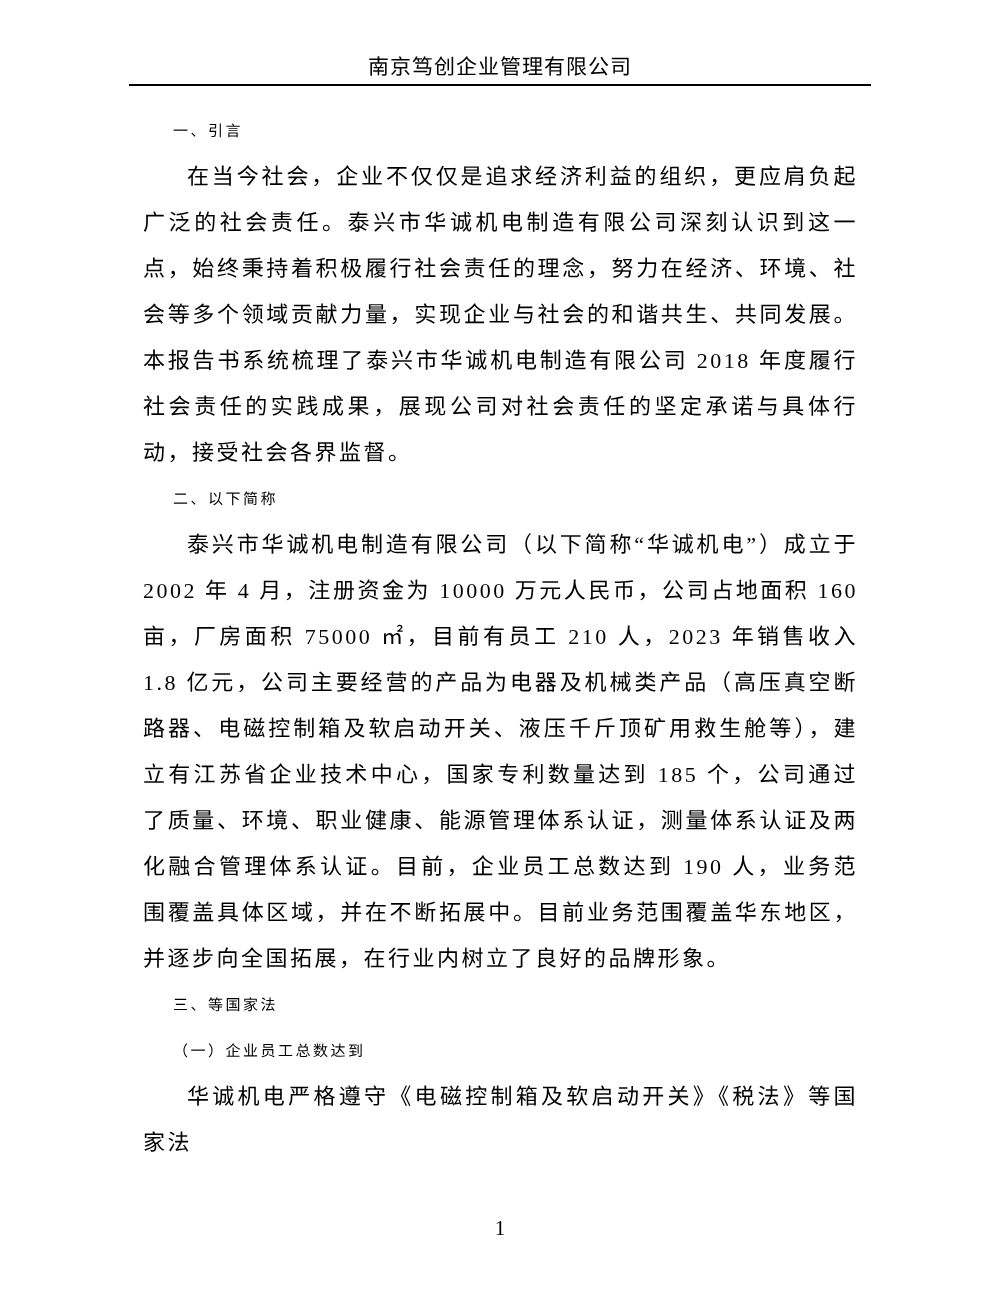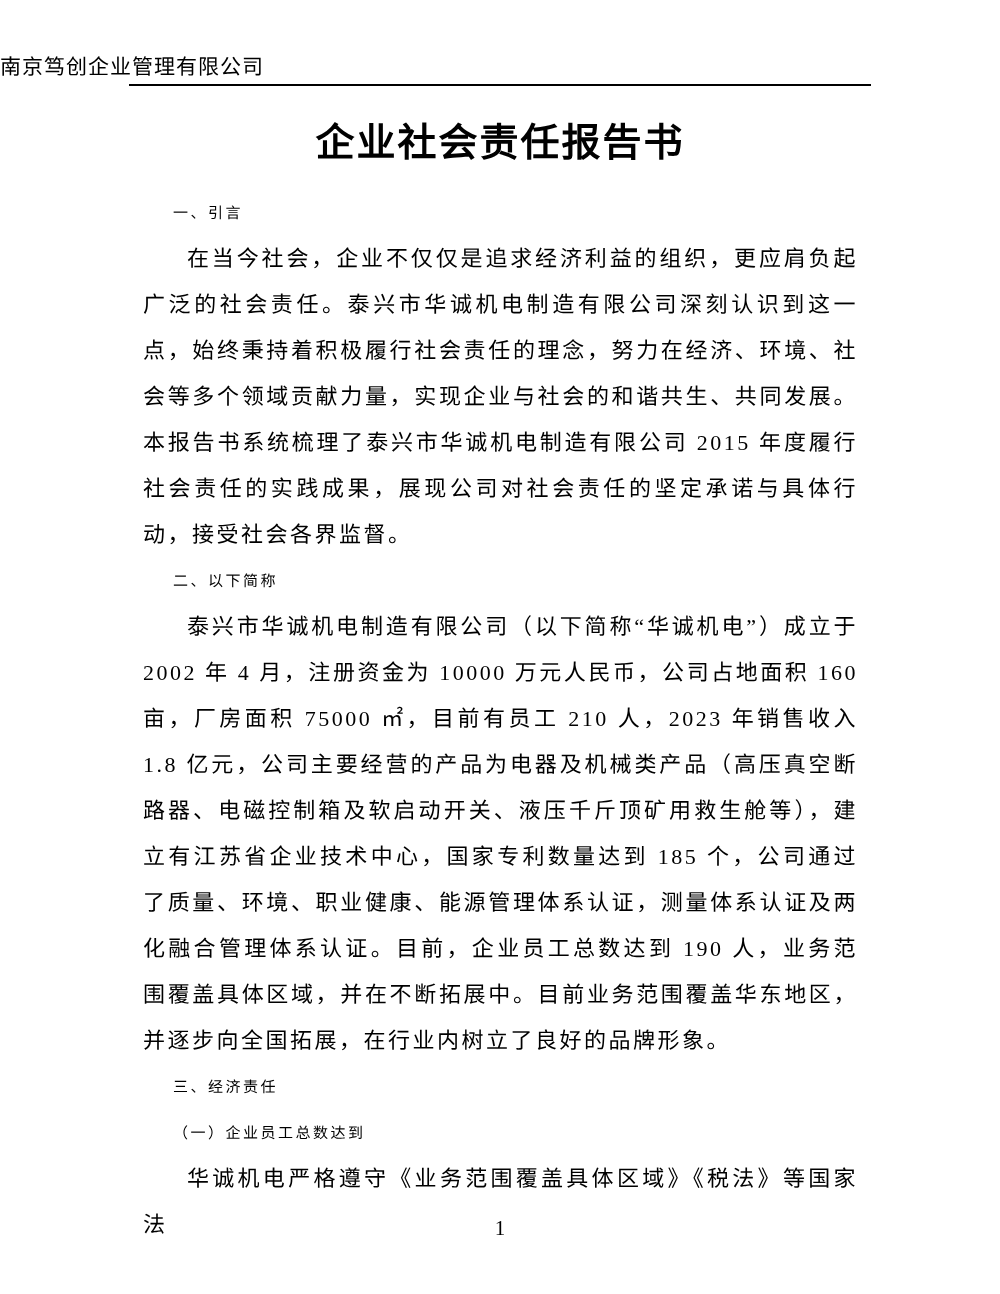--- a/index.html
+++ b/index.html
@@ -9,20 +9,21 @@
     width: 1000px;
     height: 1294px;
     margin: 0 auto;
     background: #ffffff;
     color: #000000;
     font-family: "Liberation Serif", "DejaVu Serif", serif;
     overflow: hidden;
   }
   .doc-header {
     padding-top: 54px;
+    text-align: center;
   }
   .doc-header-text {
     font-size: 21px;
     line-height: 26px;
     letter-spacing: 1px;
   }
   .doc-header-rule {
     width: 742px;
     margin: 4px auto 0 auto;
     border-top: 2.5px solid #000000;
@@ -68,32 +69,31 @@
 </head>
 <body>
 
 <div class="page">
 
   <div class="doc-header">
     <div class="doc-header-text">南京笃创企业管理有限公司</div>
     <div class="doc-header-rule"></div>
   </div>
 
-  <h1 class="doc-title">企业社会责任报告书</h1>
 
   <div class="doc-body">
 
     <h2 class="section-heading">一、引言</h2>
-    <p class="doc-paragraph">在当今社会，企业不仅仅是追求经济利益的组织，更应肩负起广泛的社会责任。泰兴市华诚机电制造有限公司深刻认识到这一点，始终秉持着积极履行社会责任的理念，努力在经济、环境、社会等多个领域贡献力量，实现企业与社会的和谐共生、共同发展。本报告书系统梳理了泰兴市华诚机电制造有限公司 2015 年度履行社会责任的实践成果，展现公司对社会责任的坚定承诺与具体行动，接受社会各界监督。</p>
+    <p class="doc-paragraph">在当今社会，企业不仅仅是追求经济利益的组织，更应肩负起广泛的社会责任。泰兴市华诚机电制造有限公司深刻认识到这一点，始终秉持着积极履行社会责任的理念，努力在经济、环境、社会等多个领域贡献力量，实现企业与社会的和谐共生、共同发展。本报告书系统梳理了泰兴市华诚机电制造有限公司 2018 年度履行社会责任的实践成果，展现公司对社会责任的坚定承诺与具体行动，接受社会各界监督。</p>
 
     <h2 class="section-heading">二、以下简称</h2>
     <p class="doc-paragraph">泰兴市华诚机电制造有限公司（以下简称“华诚机电”）成立于 2002 年 4 月，注册资金为 10000 万元人民币，公司占地面积 160 亩，厂房面积 75000 ㎡，目前有员工 210 人，2023 年销售收入 1.8 亿元，公司主要经营的产品为电器及机械类产品（高压真空断路器、电磁控制箱及软启动开关、液压千斤顶矿用救生舱等），建立有江苏省企业技术中心，国家专利数量达到 185 个，公司通过了质量、环境、职业健康、能源管理体系认证，测量体系认证及两化融合管理体系认证。目前，企业员工总数达到 190 人，业务范围覆盖具体区域，并在不断拓展中。目前业务范围覆盖华东地区，并逐步向全国拓展，在行业内树立了良好的品牌形象。</p>
 
-    <h2 class="section-heading">三、经济责任</h2>
+    <h2 class="section-heading">三、等国家法</h2>
 
     <h3 class="subsection-heading">（一）企业员工总数达到</h3>
-    <p class="doc-paragraph">华诚机电严格遵守《业务范围覆盖具体区域》《税法》等国家法</p>
+    <p class="doc-paragraph">华诚机电严格遵守《电磁控制箱及软启动开关》《税法》等国家法</p>
 
   </div>
 
   <div class="page-number">1</div>
 
 </div>
 
 </body></html>

